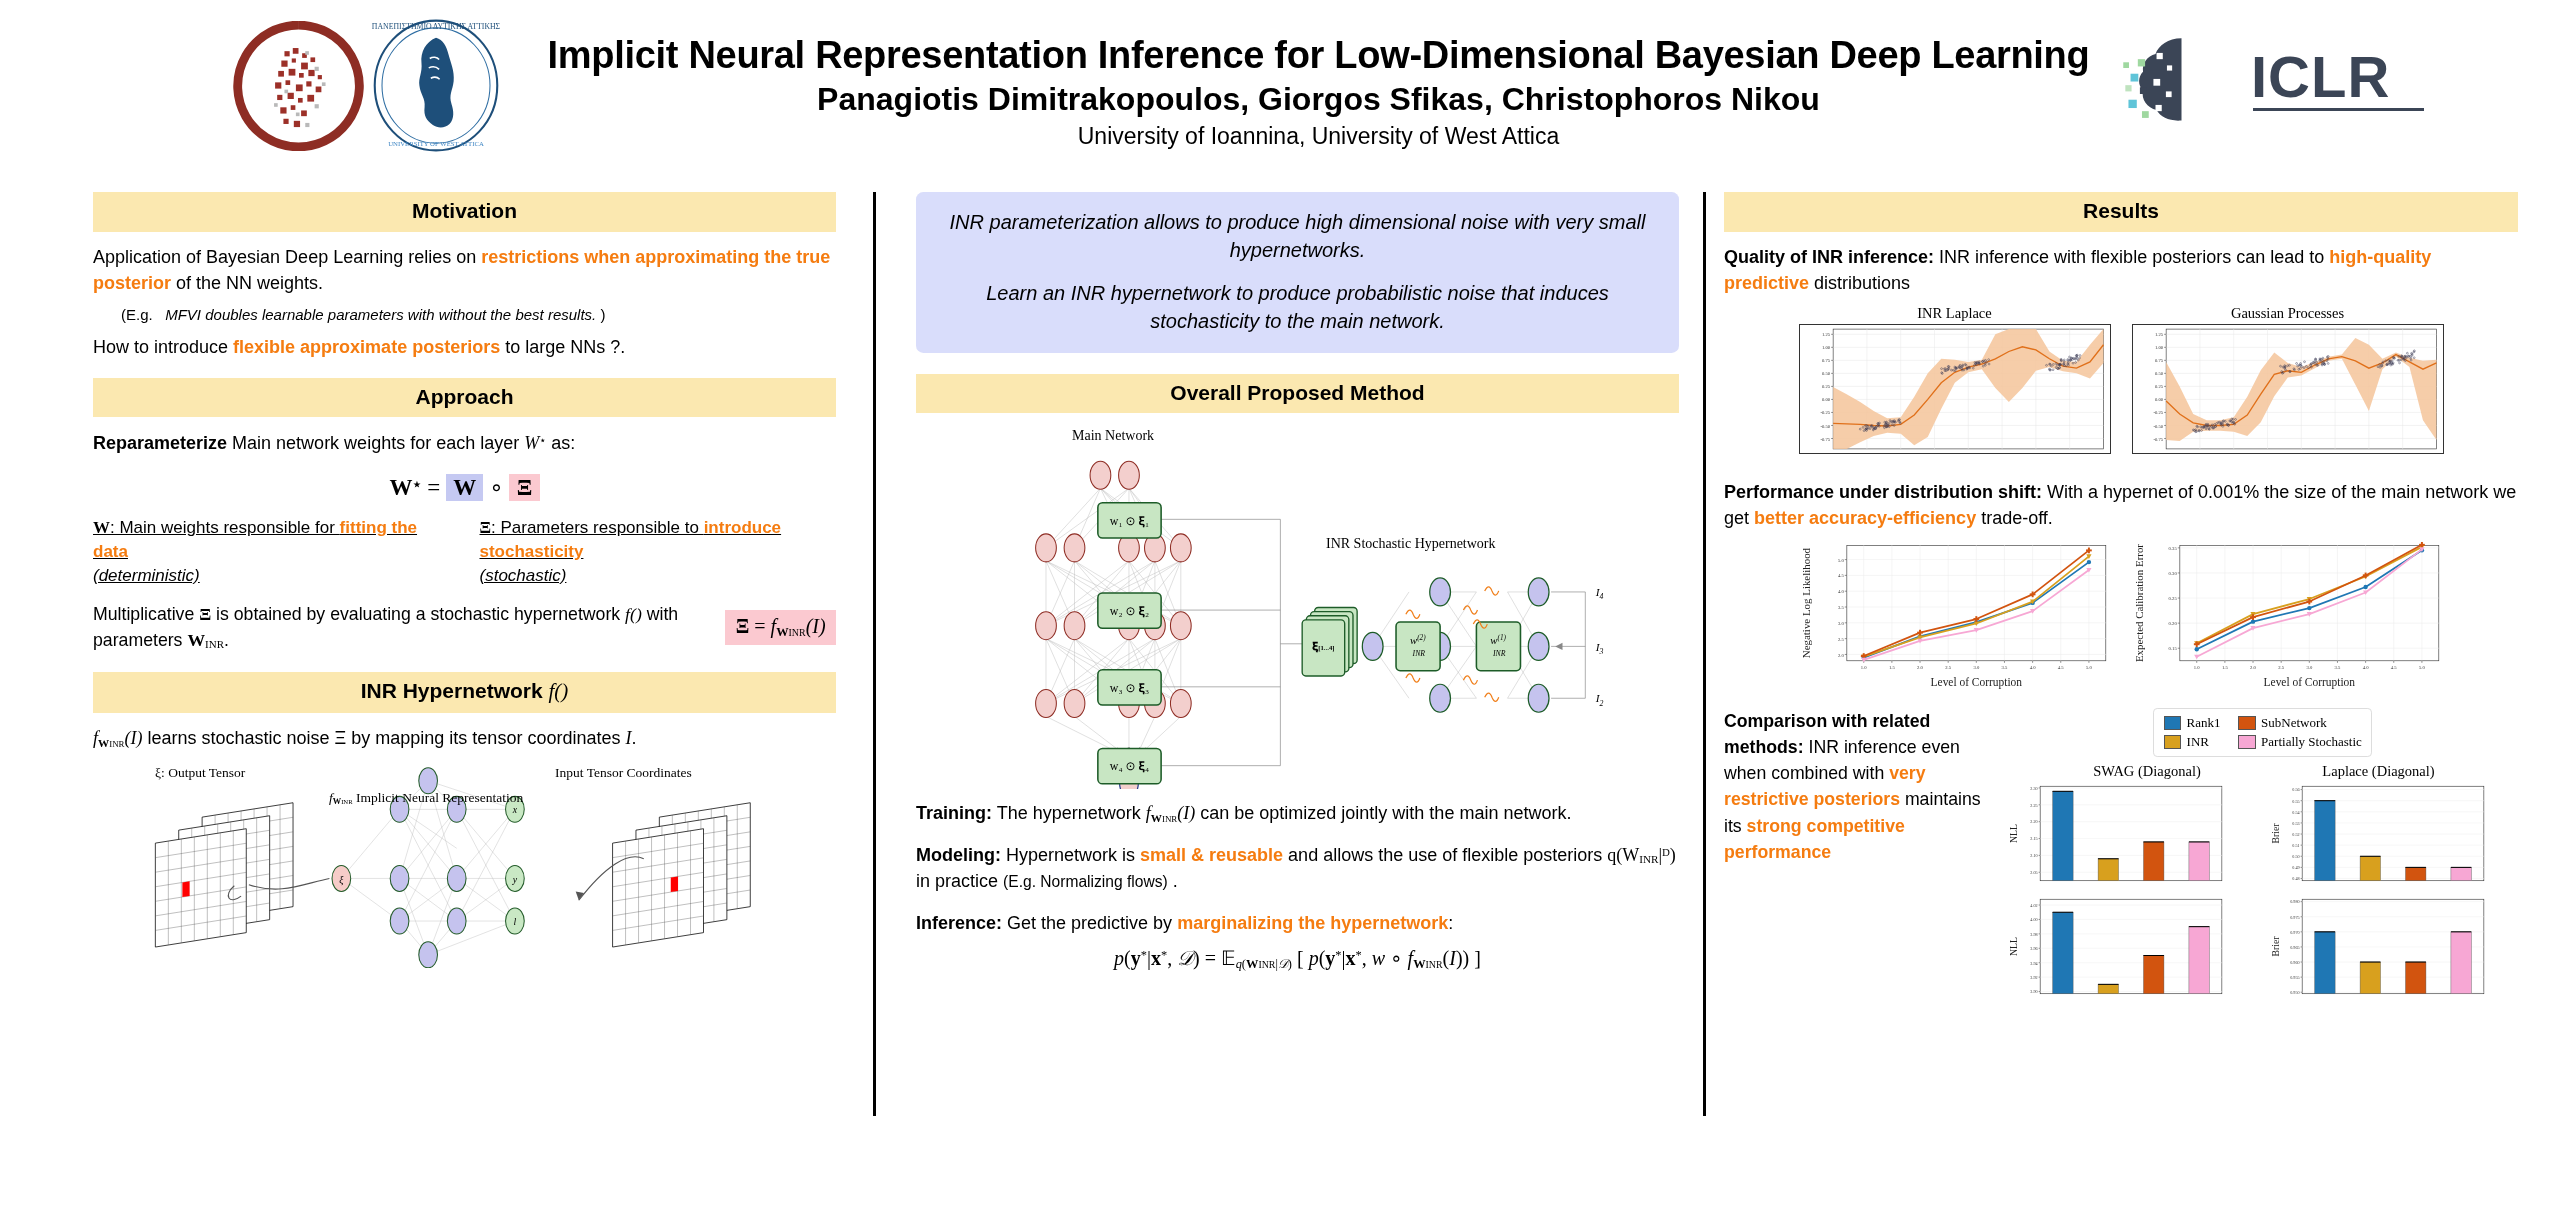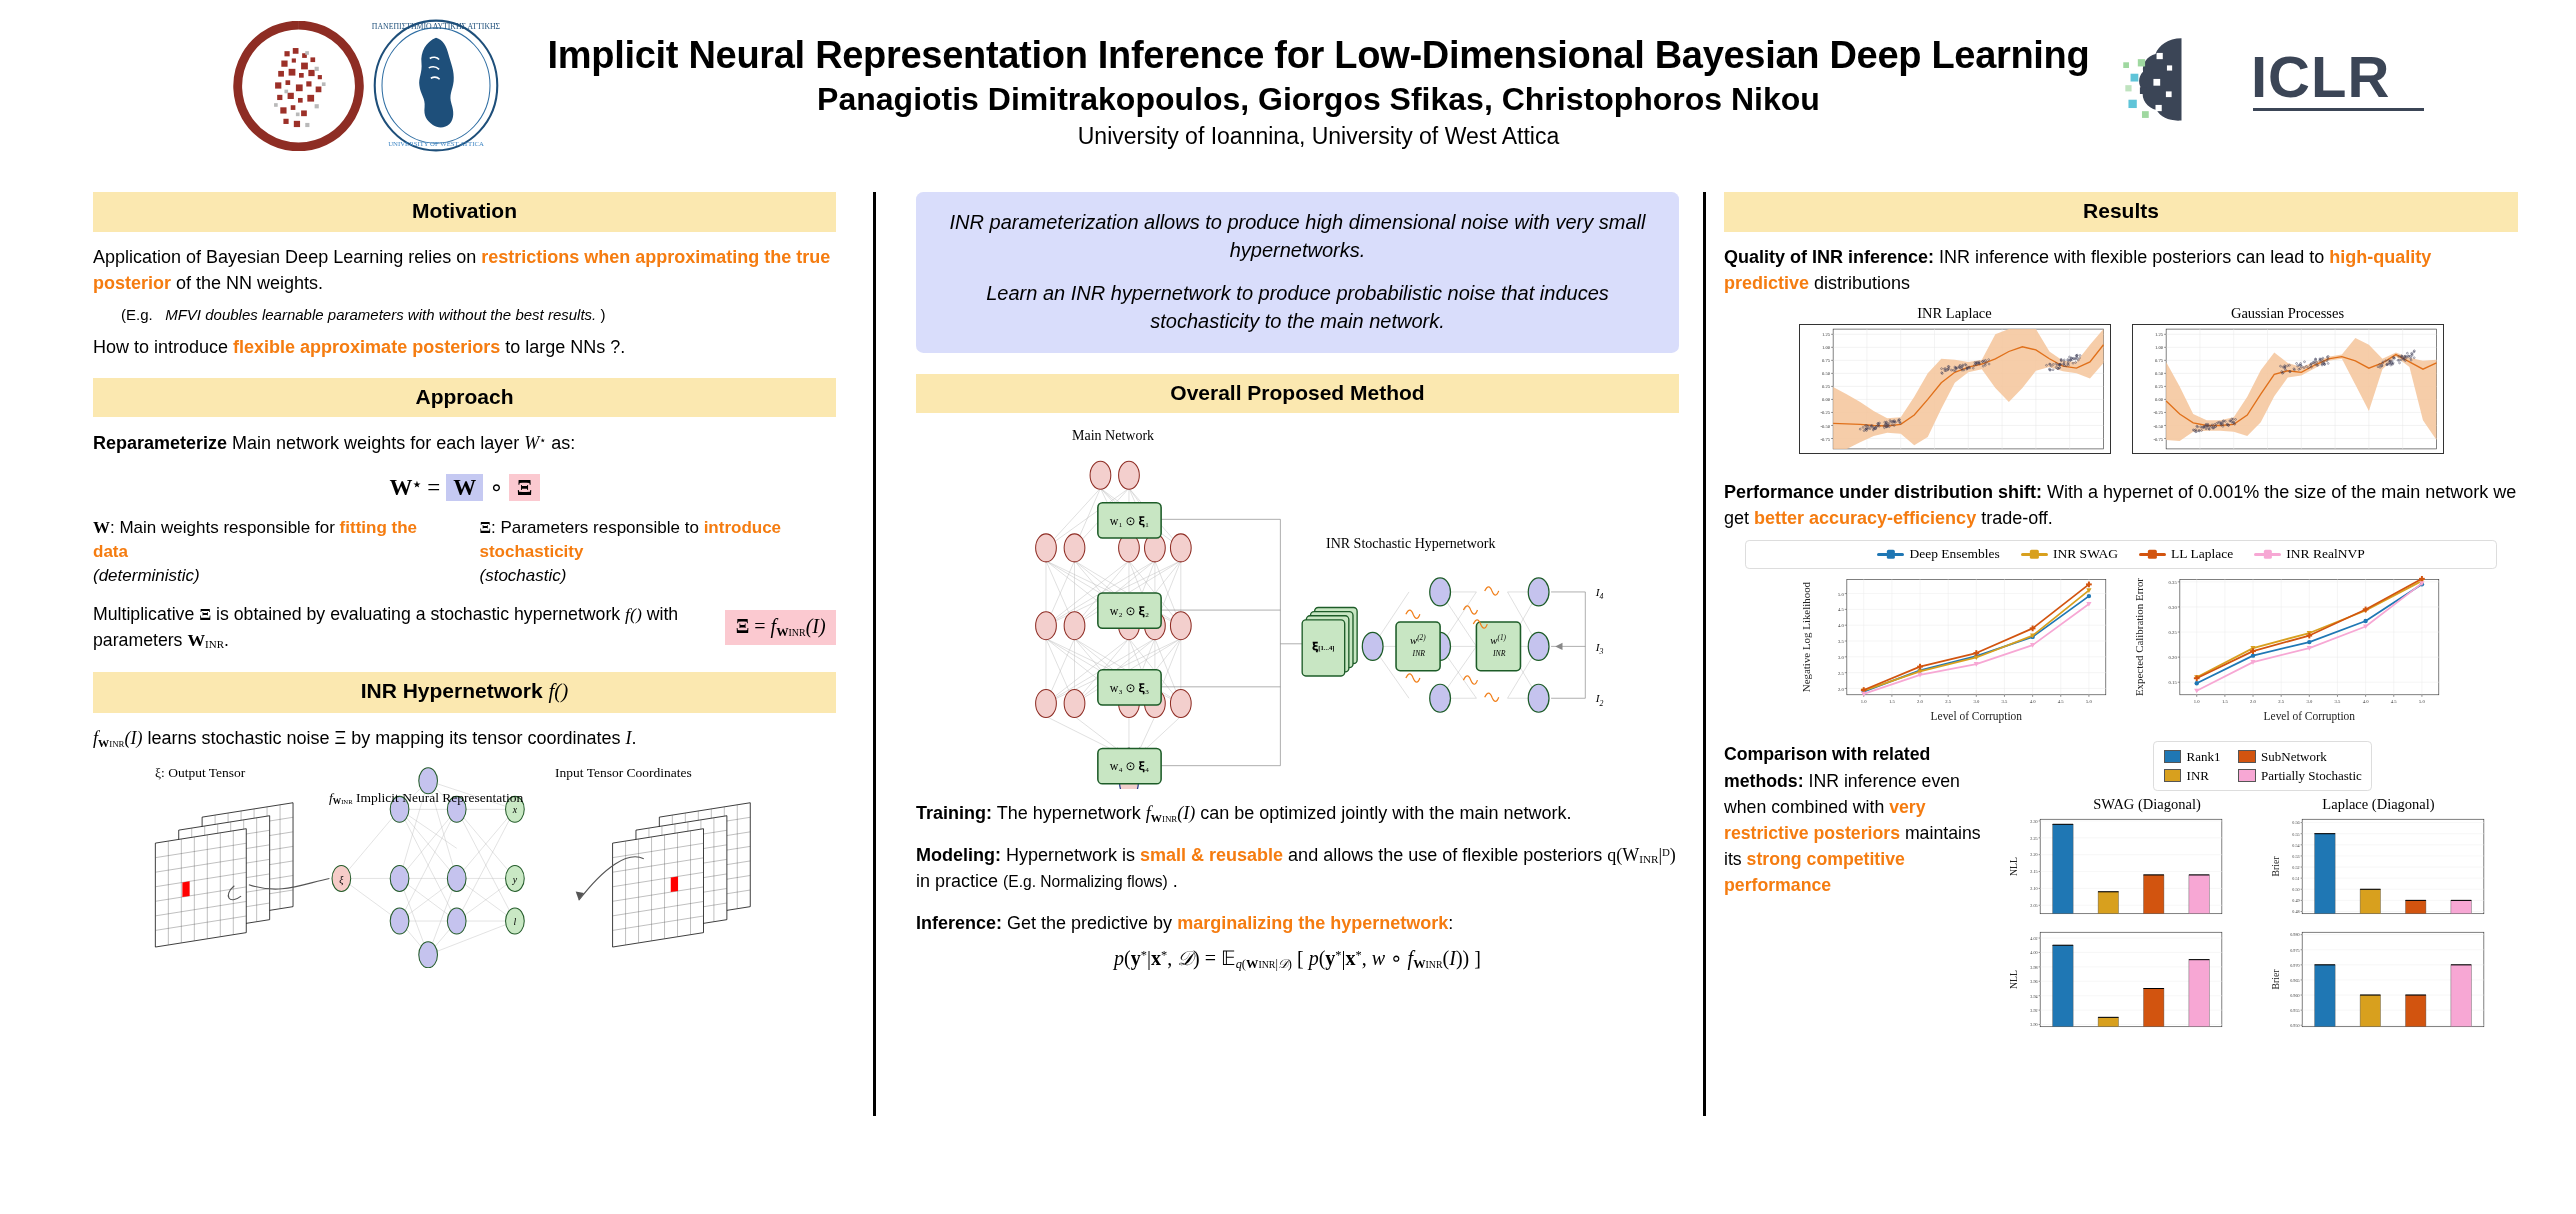--- a/index.html
+++ b/index.html
@@ -55,21 +55,21 @@
   .sm   { font-size:15.6px; }
   .sub  { font-size:0.62em; vertical-align:-0.22em; }
   .sup  { font-size:0.62em; vertical-align:0.45em; }
 
   .eg-line { font-size:15px; margin:9.3px 0 11.4px 28px; }
 
   
   .formula-row { text-align:center; margin:17.7px 0 15.6px 0; font-family:"Liberation Serif", serif; font-size:23px; }
   .box-blue { background:#c5c9f2; padding:1px 7.3px; font-weight:bold; }
   .box-pink { background:#fbc9d0; padding:1px 7.3px; font-weight:bold; }
-  .two-col { display:flex; gap:30px; margin:7.3px 0 14.5px 0; }
+  .two-col { display:flex; gap:30px; margin:7.3px 0 14.5px 0;text-decoration:underline; }
   .two-col > div { flex:1; font-size:17px; line-height:1.4; }
   .pinkbox {
     background:#fbc9d0; padding:5.2px 10.4px; font-family:"Liberation Serif", serif;
     font-size:20px; display:inline-block;
   }
   .multi-row { display:flex; align-items:center; gap:13.5px; margin-top:6.2px; }
   .multi-row .txt { flex:1; font-size:17.7px; line-height:1.45; }
 
   
   .inr-diagram { position:relative; width:743px; height:203px; margin-top:13.5px; }
@@ -1135,38 +1135,20 @@
             <circle cx="499.3119304012656" cy="69.72572585447108" r="1.8" fill="none" stroke="#3b3b55" stroke-width="0.9"></circle>
             <circle cx="502.56882737543845" cy="75.76925002720719" r="1.8" fill="none" stroke="#3b3b55" stroke-width="0.9"></circle>
           </svg>
       </div>
     </div>
 
     <div class="body-txt" style="margin-top:23px">
       <span class="bold">Performance under distribution shift:</span><span> With a hypernet of 0.001% the size of the main network we get </span><span class="hl">better accuracy-efficiency</span><span> trade-off.</span>
     </div>
 
-    <div class="legend-box" style="margin:9.3px 21px 4.2px 21px;">
-      <div class="legend-item">
-        <span class="lg-line" style="background: rgb(31, 119, 180);"></span>
-        <span>Deep Ensembles</span>
-      </div>
-      <div class="legend-item">
-        <span class="lg-line" style="background: rgb(216, 160, 30);"></span>
-        <span>INR SWAG</span>
-      </div>
-      <div class="legend-item">
-        <span class="lg-line" style="background: rgb(210, 84, 15);"></span>
-        <span>LL Laplace</span>
-      </div>
-      <div class="legend-item">
-        <span class="lg-line" style="background: rgb(247, 167, 212);"></span>
-        <span>INR RealNVP</span>
-      </div>
-    </div>
 
     <div class="chart-pair" style="margin-top:1px">
       <svg id="lc0" width="312" height="151" viewBox="0 0 600 290">
           <rect x="92" y="12" width="498" height="222" fill="#fff" stroke="#333" stroke-width="1.2"></rect>
           <line x1="92" y1="221.83561643835617" x2="590" y2="221.83561643835617" stroke="#ececec" stroke-width="1"></line>
           <line x1="92" y1="191.4246575342466" x2="590" y2="191.4246575342466" stroke="#ececec" stroke-width="1"></line>
           <line x1="92" y1="161.013698630137" x2="590" y2="161.013698630137" stroke="#ececec" stroke-width="1"></line>
           <line x1="92" y1="130.60273972602744" x2="590" y2="130.60273972602744" stroke="#ececec" stroke-width="1"></line>
           <line x1="92" y1="100.19178082191782" x2="590" y2="100.19178082191782" stroke="#ececec" stroke-width="1"></line>
           <line x1="92" y1="69.78082191780823" x2="590" y2="69.78082191780823" stroke="#ececec" stroke-width="1"></line>

